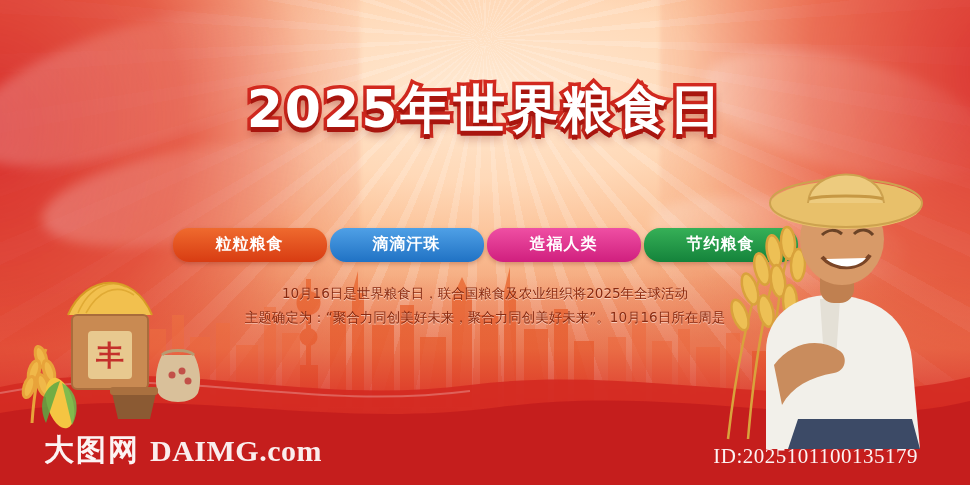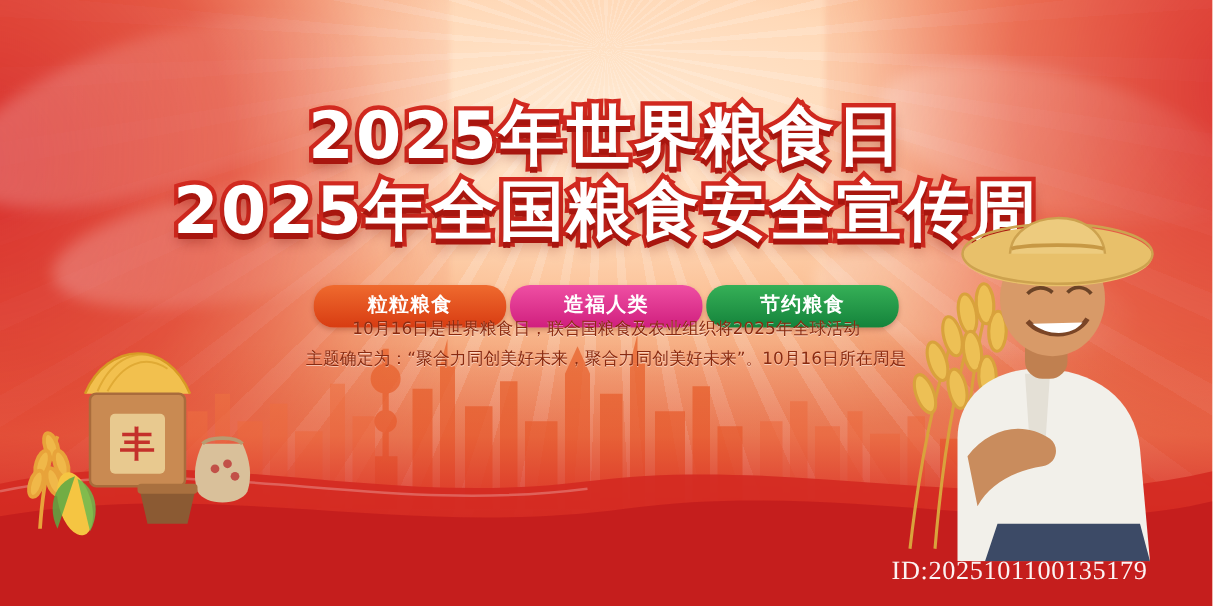--- a/index.html
+++ b/index.html
@@ -118,21 +118,21 @@
     letter-spacing: 1px;
     box-shadow: 0 2px 4px rgba(110,30,10,.28);
     font-family: "DejaVu Sans", "Liberation Sans", sans-serif;
   }
 
   
   .desc {
     position: absolute;
     left: 50%;
     transform: translateX(-50%);
-    top: 252px;
+    top: 282px;
     width: 620px;
     text-align: center;
     color: #8a2a10;
     font-size: 13.5px;
     line-height: 1.75;
     font-family: "DejaVu Sans", "Liberation Sans", sans-serif;
     z-index: 7;
     text-shadow: 0 1px 0 rgba(255,255,255,.5);
   }
 
@@ -239,25 +239,25 @@
   <div class="bg-red-bottom"></div>
 
   <svg style="position:absolute;left:0;bottom:0;width:100%;height:150px;z-index:8;" viewBox="0 0 970 150" preserveAspectRatio="none">
     <path d="M0,52 C160,18 300,72 470,50 C640,28 800,82 970,42 L970,150 L0,150 Z" fill="#d42a22" opacity="0.92"></path>
     <path d="M0,78 C180,48 320,96 500,72 C680,48 830,100 970,66 L970,150 L0,150 Z" fill="#c41d1d" opacity="0.95"></path>
     <path d="M0,58 C160,26 300,78 470,56" fill="none" stroke="rgba(255,255,255,0.25)" stroke-width="2"></path>
   </svg>
 
   <div class="title-block">
     <div class="title-line l1">2025年世界粮食日</div>
-    <div class="title-line l2">2025年全国粮食安全宣传周</div>
   </div>
 
   <div class="pills">
     <div class="pill" style="background:linear-gradient(180deg,#ef6a2e,#d83c12);">粒粒粮食</div>
+    <div class="pill" style="background:linear-gradient(180deg,#4fa0e6,#2072c4);">滴滴汗珠</div>
     <div class="pill" style="background:linear-gradient(180deg,#ef4fa3,#d01f7e);">造福人类</div>
     <div class="pill" style="background:linear-gradient(180deg,#36b057,#14833b);">节约粮食</div>
   </div>
 
   <div class="desc">
     <div>10月16日是世界粮食日，联合国粮食及农业组织将2025年全球活动</div>
     <div>主题确定为：“聚合力同创美好未来，聚合力同创美好未来”。10月16日所在周是</div>
   </div>
 
   <svg class="left-illus" viewBox="0 0 240 180">
@@ -333,15 +333,19 @@
     <path d="M152,138 C164,152 190,152 200,136" stroke="#7a4526" stroke-width="4" fill="none"></path>
     <path d="M156,140 C168,150 188,150 196,139 Z" fill="#ffffff"></path>
 
     <ellipse cx="176" cy="86" rx="76" ry="24" fill="#e8c06a"></ellipse>
     <ellipse cx="176" cy="84" rx="76" ry="24" fill="none" stroke="#cda24f" stroke-width="2"></ellipse>
     <path d="M138,84 C140,48 210,44 214,84 Z" fill="#edcb7e"></path>
     <path d="M138,84 C140,48 210,44 214,84" fill="none" stroke="#cda24f" stroke-width="2"></path>
     <path d="M139,80 C150,76 202,76 213,80" stroke="#c79844" stroke-width="3" fill="none"></path>
   </svg>
 
+  <div class="watermark">
+    <span class="wm-cn">大图网</span>
+    <span class="wm-en">DAIMG.com</span>
+  </div>
   <div class="idcode">ID:2025101100135179</div>
 
 </div>
 
 </body></html>

